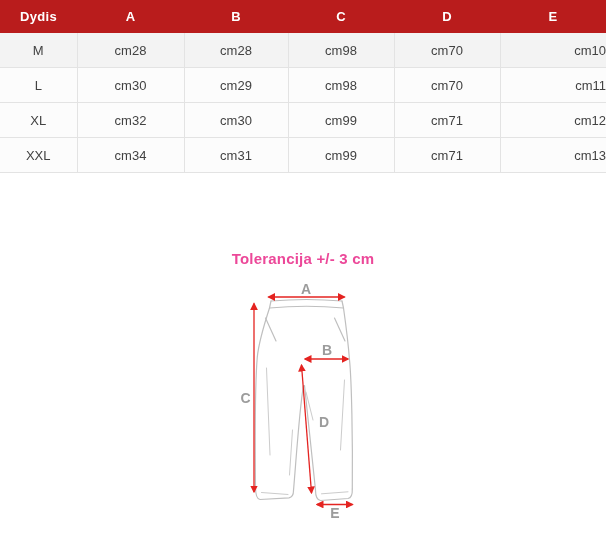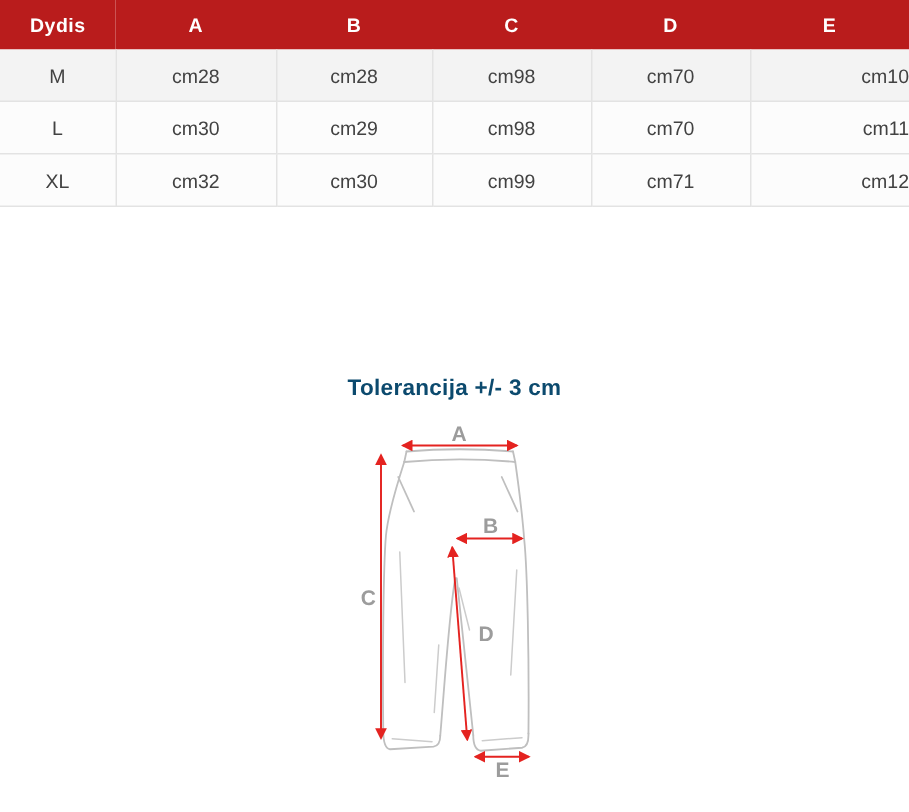--- a/index.html
+++ b/index.html
@@ -39,21 +39,21 @@
   }
   .size-table td:last-child{border-right:none;text-align:right;}
   .size-table tr.stripe td{background:#f3f3f3;}
   
   .tolerance{
     position:absolute;
     top:250px;left:0;width:606px;
     text-align:center;
     font-size:15px;
     font-weight:700;
-    color:#0c4a6e;
+    color:#ec4899;
     letter-spacing:.2px;
   }
   
   svg.diagram{
     position:absolute;
     left:228px;top:279px;
     width:156px;height:250px;
   }
   .outline{stroke:#bfbfbf;stroke-width:1.2;fill:none;stroke-linecap:round;stroke-linejoin:round;}
   .crease{stroke:#cccccc;stroke-width:1;fill:none;stroke-linecap:round;}
@@ -102,20 +102,28 @@
         <td>cm11</td>
       </tr>
       <tr>
         <td>XL</td>
         <td>cm32</td>
         <td>cm30</td>
         <td>cm99</td>
         <td>cm71</td>
         <td>cm12</td>
       </tr>
+      <tr>
+        <td>XXL</td>
+        <td>cm34</td>
+        <td>cm31</td>
+        <td>cm99</td>
+        <td>cm71</td>
+        <td>cm13</td>
+      </tr>
     </tbody>
   </table>
 
   <div class="tolerance">Tolerancija +/- 3 cm</div>
 
   <svg class="diagram" viewBox="228 279 156 250">
     <defs>
       <marker id="ah" viewBox="0 0 6 6" refX="5" refY="3" markerWidth="6" markerHeight="6" orient="auto-start-reverse">
         <path d="M0,0 L6,3 L0,6 Z" fill="#e42320"></path>
       </marker>

